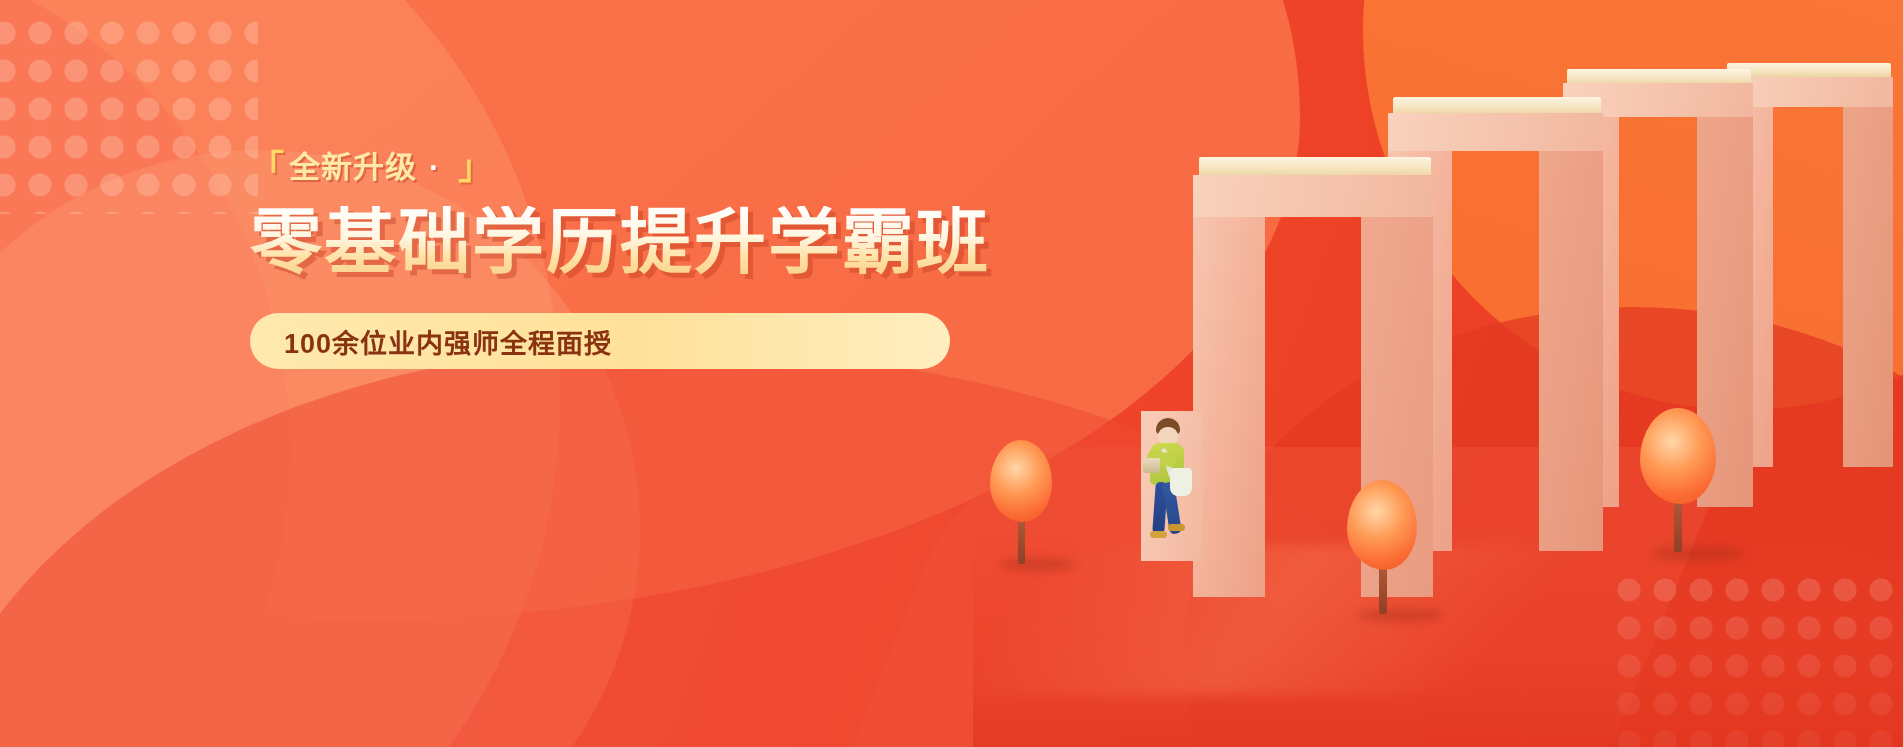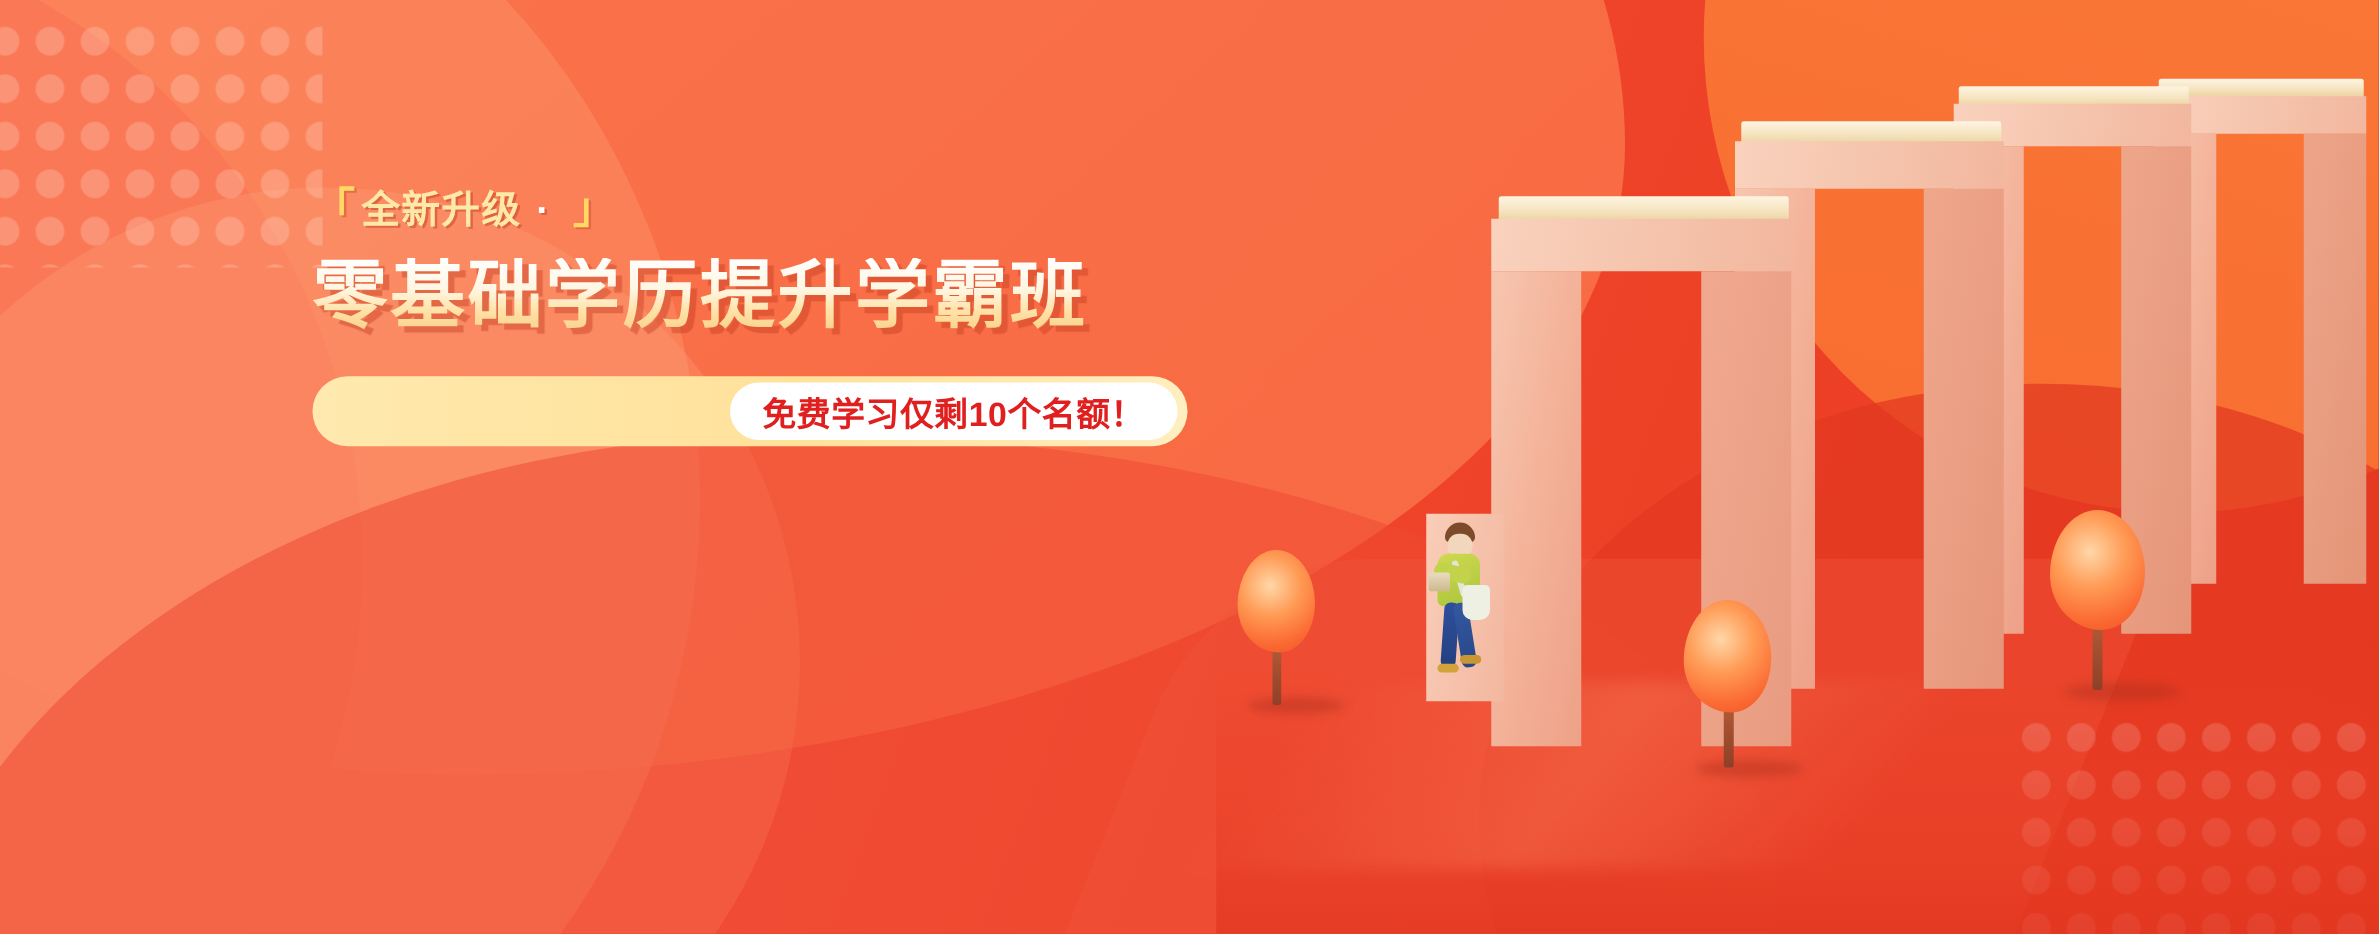--- a/index.html
+++ b/index.html
@@ -258,21 +258,21 @@
     color:#fff;
     margin:0 12px;
     text-shadow:2px 2px 0 rgba(190,55,30,.45);
   }
   .eyebrow .part-white{
     color:#ffffff;
     text-shadow:2px 2px 0 rgba(190,55,30,.45);
   }
 
   .headline{
-    font-size:60px;
+    font-size:72px;
     font-weight:900;
     line-height:1.02;
     letter-spacing:2px;
     margin:0 0 34px 0;
     white-space:nowrap;
     background:linear-gradient(180deg,#ffffff 0%,#fff6e2 42%,#ffe2a8 70%,#f7cf86 100%);
     -webkit-background-clip:text;
     background-clip:text;
     color:transparent;
     -webkit-text-fill-color:transparent;
@@ -398,18 +398,18 @@
     <div class="eyebrow">
       <span class="bracket b-left">「</span>
       <span class="part-gold">全新升级</span>
       <span class="dot-sep">·</span>
       <span class="bracket b-right">」</span>
     </div>
 
     <h1 class="headline">零基础学历提升学霸班</h1>
 
     <div class="badges">
-      <span class="badge-right">免费学习仅剩10个名额！</span>
+      <span class="badge-left">100余位业内强师全程面授</span>
     </div>
 
   </div>
 
 </div>
 
 </body></html>

